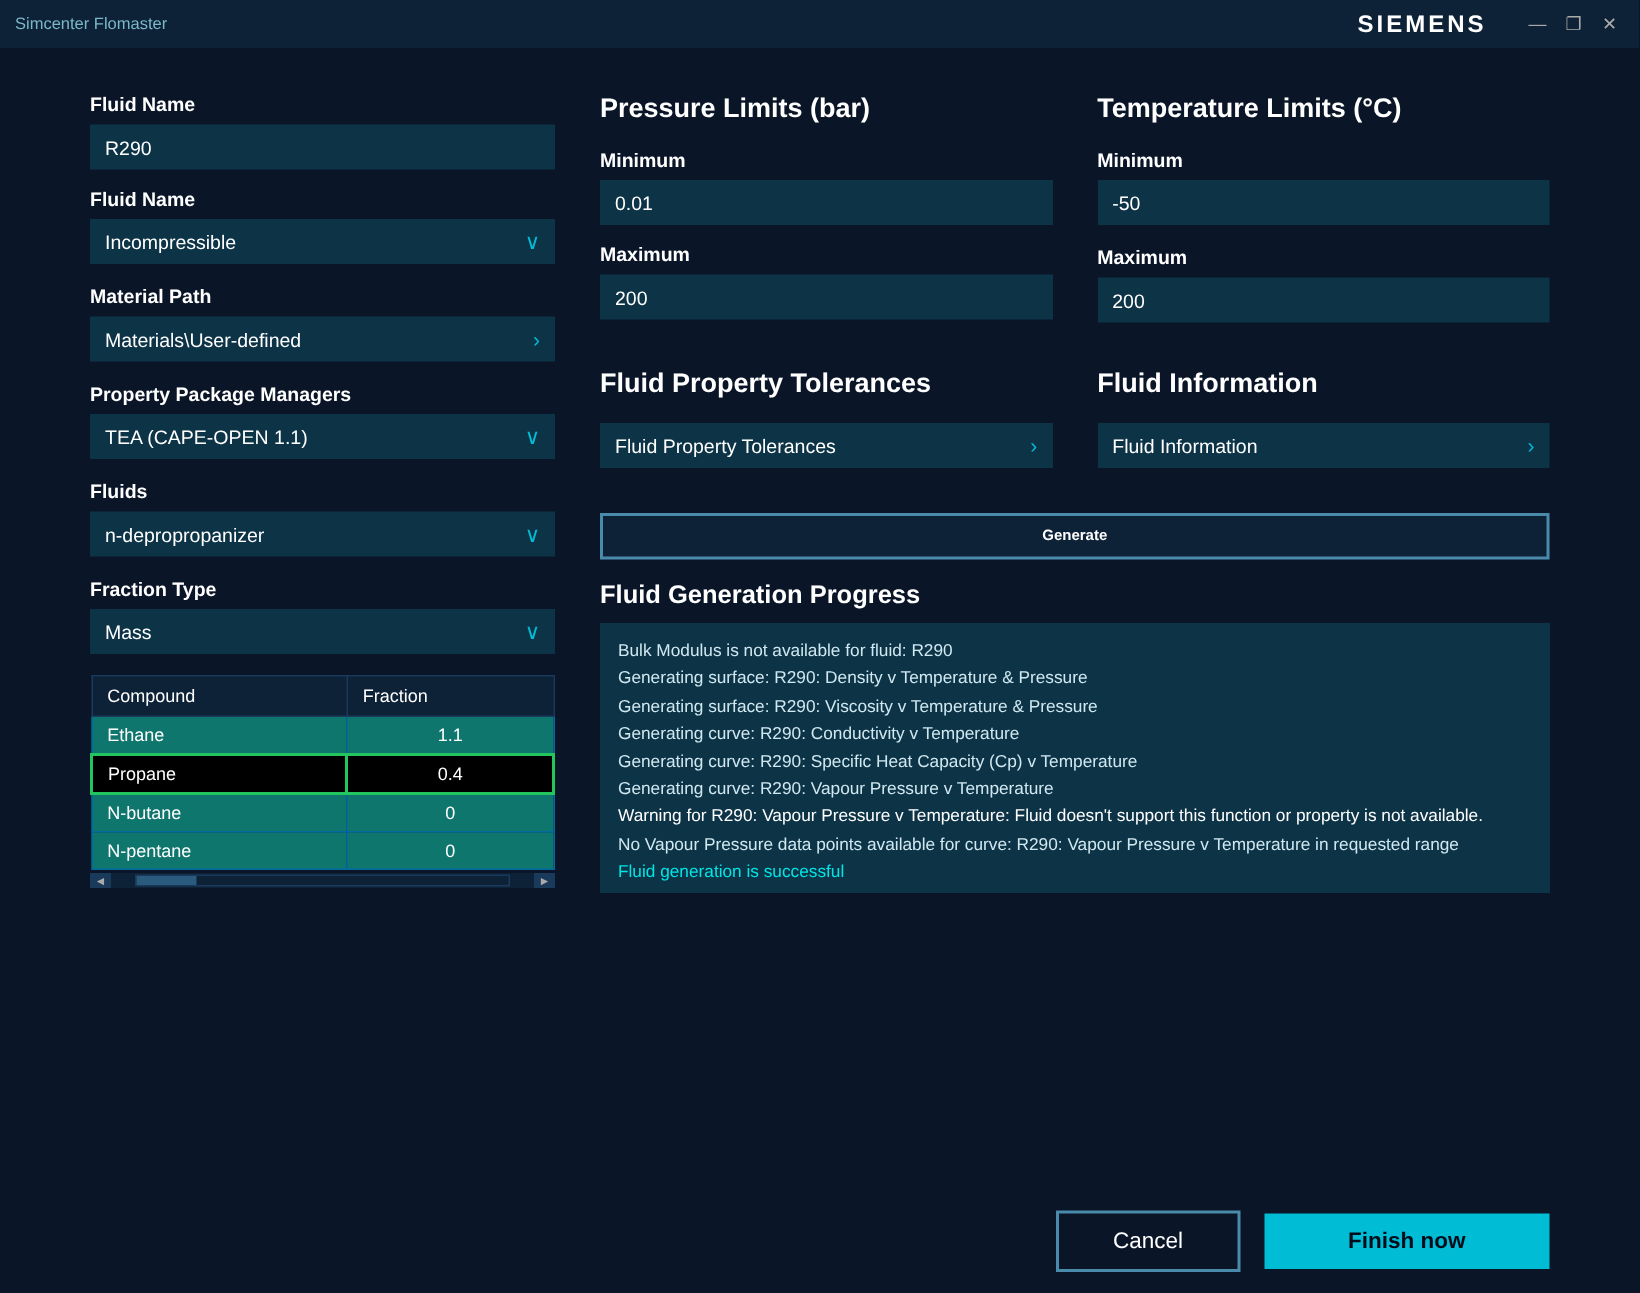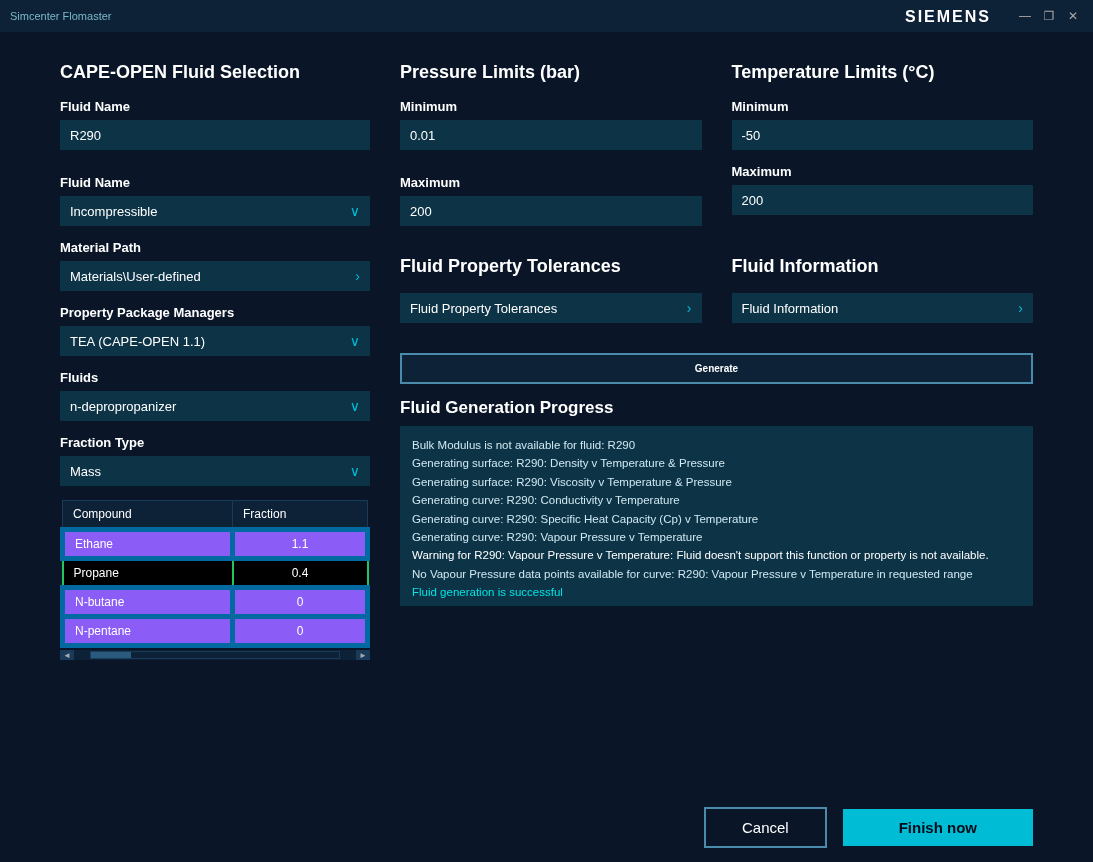--- a/index.html
+++ b/index.html
@@ -77,21 +77,21 @@
       color: #ffffff;
       margin-bottom: 6px;
     }
     .field-input {
       width: 100%;
       background: #0d3347;
       border: none;
       color: #ffffff;
       padding: 6px 10px;
       font-size: 13px;
-      margin-bottom: 25px;
+      margin-bottom: 12px;
       height: 30px;
     }
     .field-select {
       width: 100%;
       background: #0d3347;
       border: none;
       color: #ffffff;
       padding: 6px 10px;
       font-size: 13px;
       margin-bottom: 14px;
@@ -133,24 +133,24 @@
     }
     .compound-table th {
       background: #0d2137;
       color: #ffffff;
       padding: 6px 10px;
       text-align: left;
       border: 1px solid #1a3a5c;
       font-weight: normal;
     }
     .compound-table td {
-      background: #8b5cf6;
+      background: #0f766e;
       color: #ffffff;
       padding: 5px 10px;
-      border: 5px solid #0369a1;
+      border: 1px solid #0369a1;
       text-align: center;
     }
     .compound-table td:first-child {
       text-align: left;
     }
     .compound-table tr.selected td {
       background: #000000;
       border: 2px solid #22c55e;
     }
     .scrollbar-row {
@@ -289,21 +289,20 @@
     <span class="siemens-logo">SIEMENS</span>
     <div class="win-btn">—</div>
     <div class="win-btn">❐</div>
     <div class="win-btn close">✕</div>
   </div>
 </div>
 
 <div class="main-content">
 
   <div class="left-panel">
-    <div class="section-title">CAPE-OPEN Fluid Selection</div>
 
     <div class="field-label">Fluid Name</div>
     <input class="field-input" type="text" value="R290" style="outline: none;">
 
     <div class="field-label">Fluid Name</div>
     <div class="field-select">
       <span>Incompressible</span>
       <span class="field-select-arrow">∨</span>
     </div>
 

